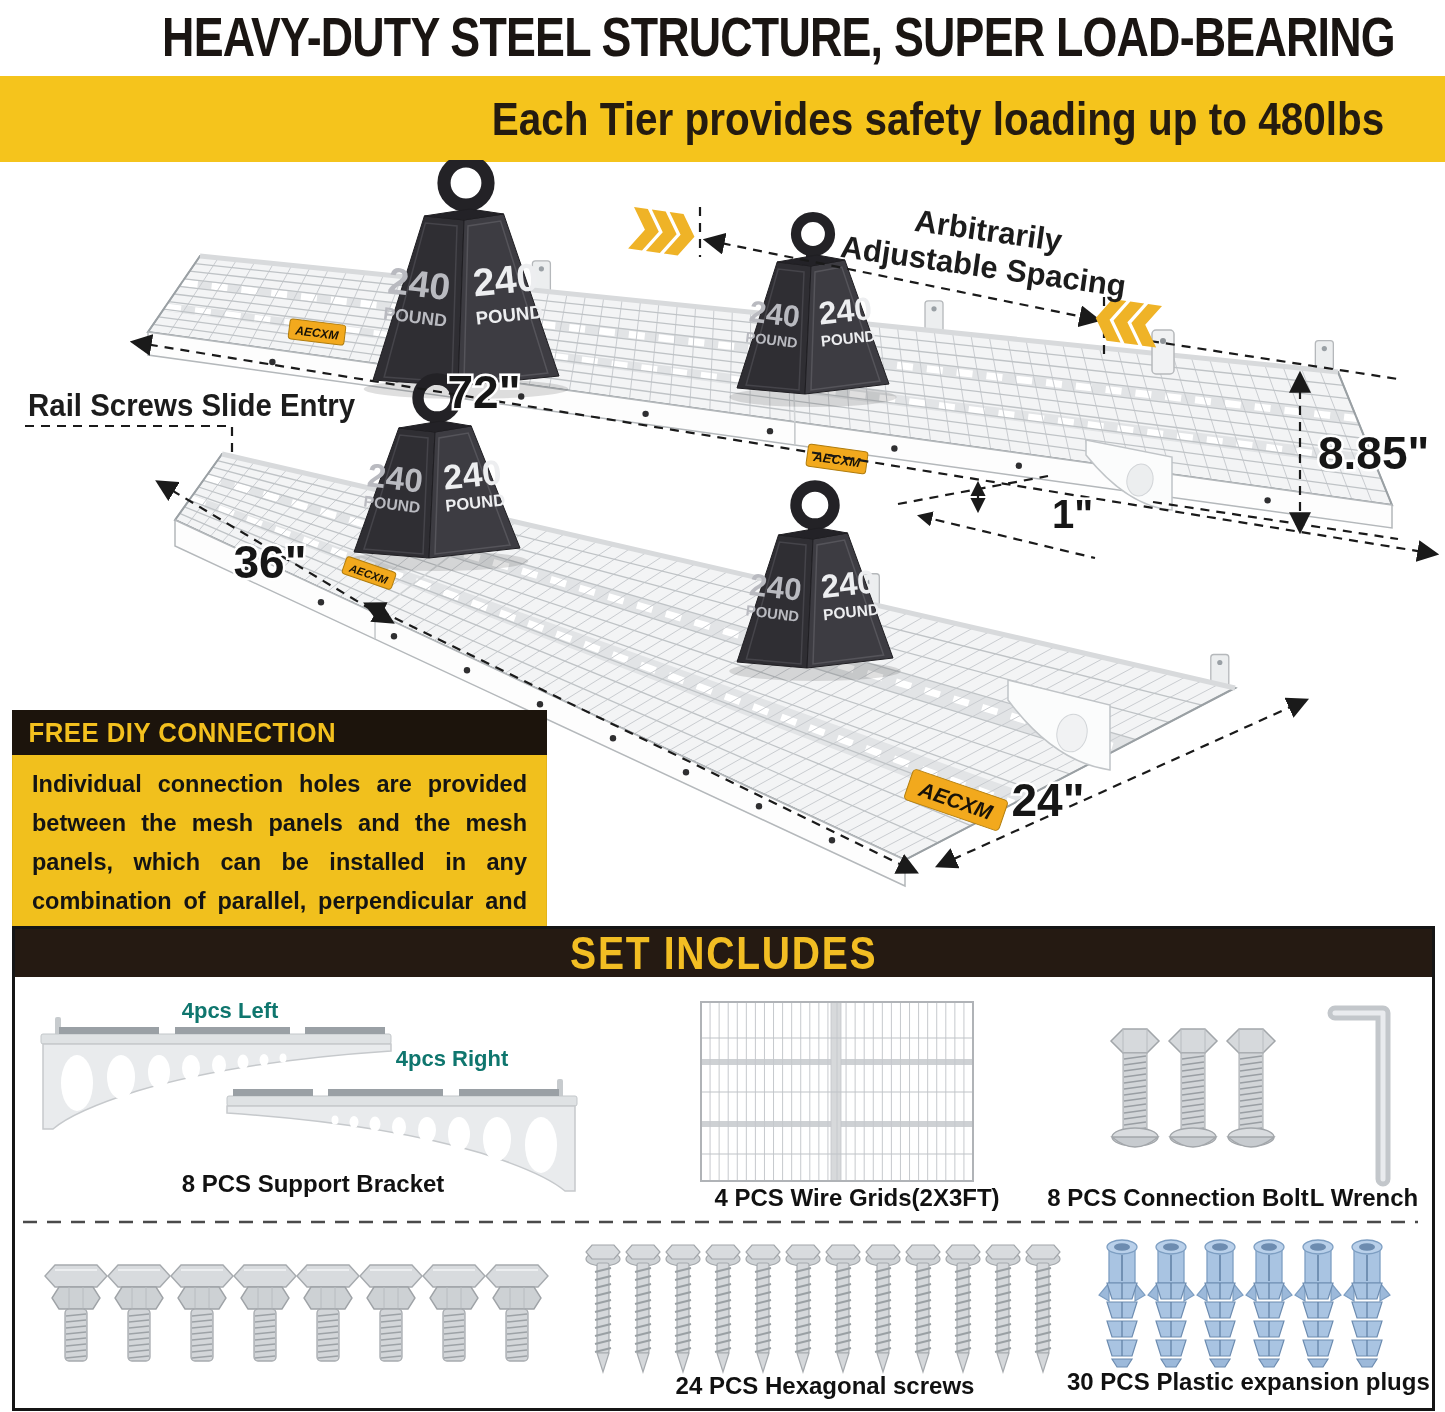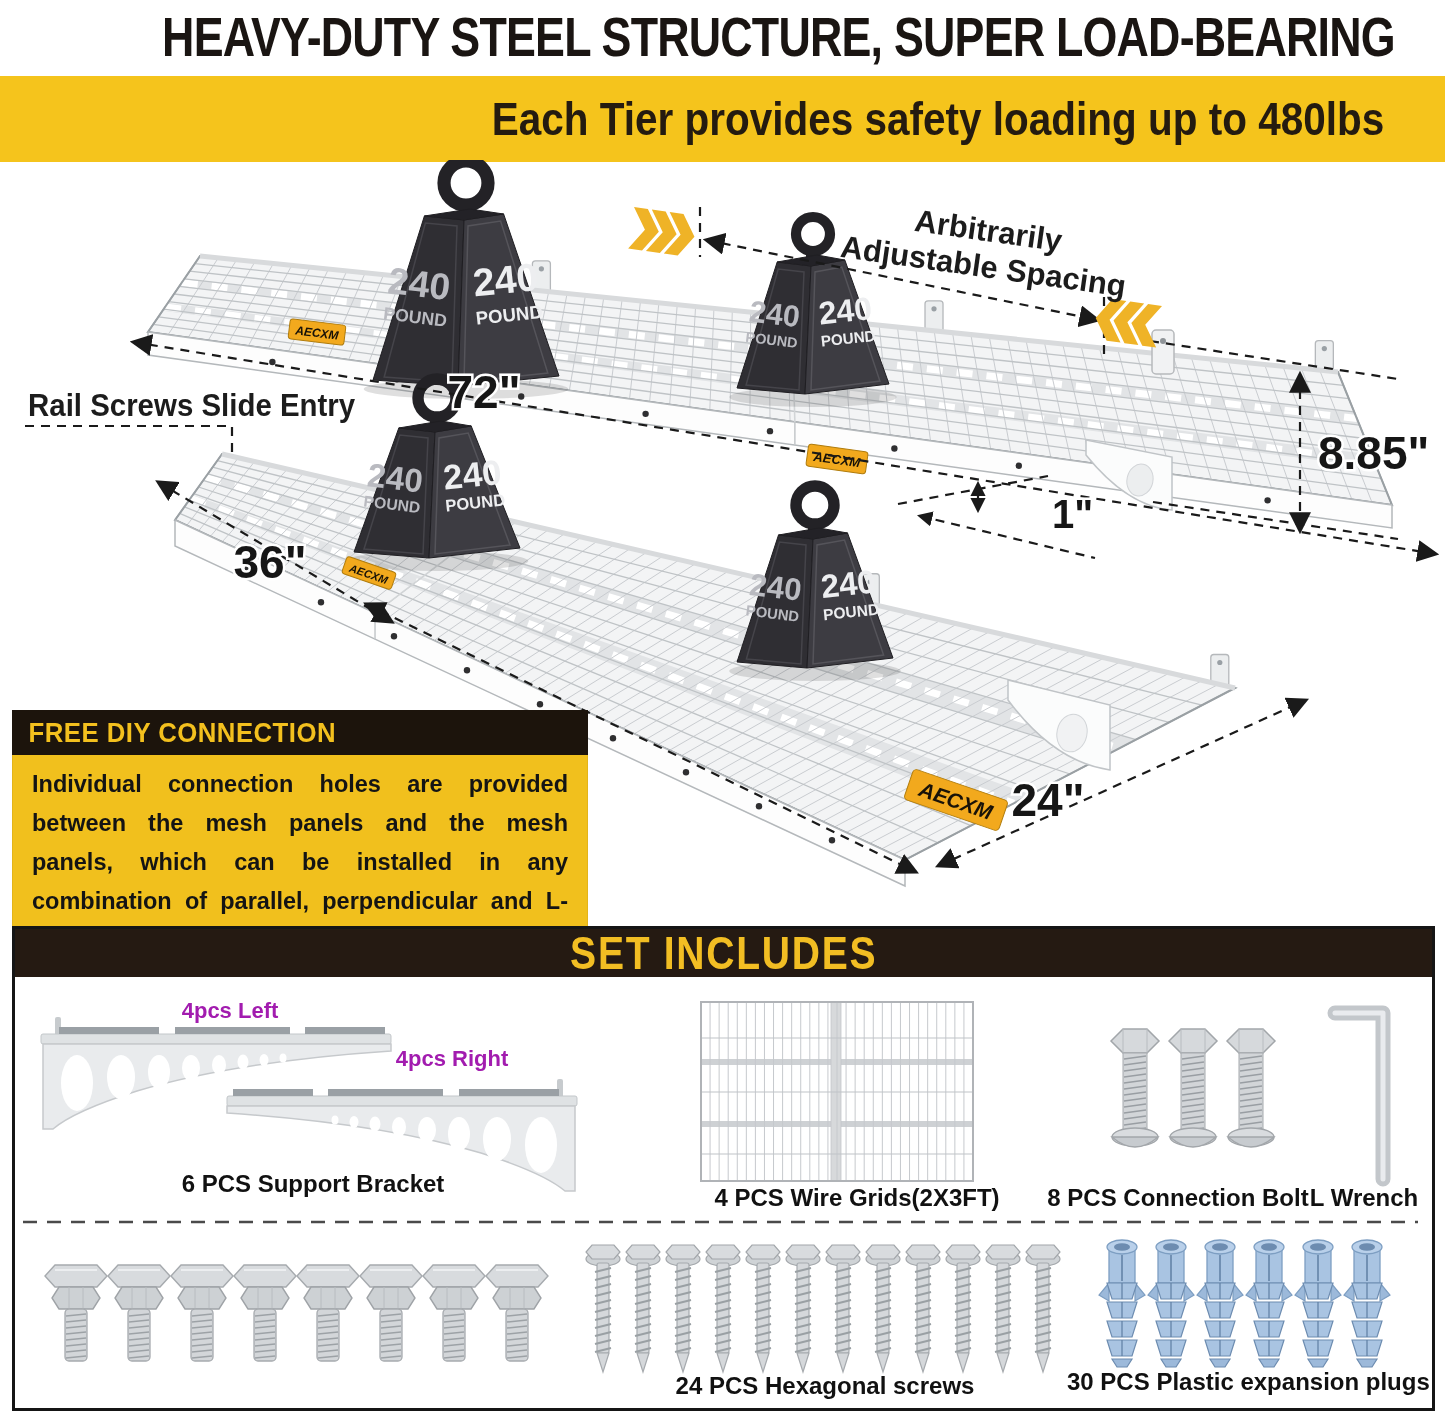--- a/index.html
+++ b/index.html
@@ -12,33 +12,33 @@
   .banner{left:0;top:76px;width:1445px;height:86px;background:#F5C41C;
           display:flex;align-items:center;justify-content:flex-end;}
   .banner span{display:inline-block;transform:scaleX(.88);transform-origin:center;
                font-weight:800;font-size:46px;color:#241b10;white-space:nowrap;}
   .diagram{left:0;top:160px;width:1445px;height:765px;}
   .dim{font-weight:bold;font-size:46px;fill:#161616;paint-order:stroke;stroke:#ffffff;stroke-width:5px;}
   .dims-small{font-size:40px;}
   .note{font-weight:bold;font-size:31px;fill:#1c1c1c;}
   .dash{fill:none;stroke:#1a1a1a;stroke-width:2.2;stroke-dasharray:9 7;}
   .solidln{fill:none;stroke:#1a1a1a;stroke-width:2.2;}
-  .diy{left:12px;top:710px;width:576px;background:#F1C01D;box-shadow:0 0 0 1px #e3b41a inset;}
+  .diy{left:12px;top:710px;width:535px;background:#F1C01D;box-shadow:0 0 0 1px #e3b41a inset;}
   .diy-head{height:45px;background:#1C140C;display:flex;align-items:center;}
   .diy-head span{display:inline-block;transform:scaleX(.92);transform-origin:left center;
                  color:#F3C01E;font-weight:800;font-size:28px;letter-spacing:.5px;padding-left:18px;white-space:nowrap;}
   .diy-body{padding:10px 20px 16px 20px;color:#141414;font-weight:bold;font-size:23.5px;
             line-height:39px;text-align:justify;word-spacing:2px;}
   .setbox{left:12px;top:926px;width:1417px;height:479px;border:3px solid #151515;background:#fff;}
   .set-head{position:absolute;left:0;top:0;width:100%;height:48px;background:#251A12;
             display:flex;align-items:center;justify-content:center;}
   .set-head span{display:inline-block;transform:scaleX(.85);transform-origin:center;
                  color:#F2BE23;font-weight:800;font-size:46px;letter-spacing:2px;white-space:nowrap;}
   .cap{font-weight:bold;font-size:24px;color:#111;text-align:center;white-space:nowrap;}
-  .lbl{font-weight:bold;font-size:22px;color:#a21caf;text-align:center;white-space:nowrap;}
+  .lbl{font-weight:bold;font-size:22px;color:#0f766e;text-align:center;white-space:nowrap;}
   .setsvg{position:absolute;left:0;top:0;width:1411px;height:473px;}
 </style>
 </head>
 <body>
 
 <div class="page">
 
   <div class="abs headline">
     <span>HEAVY-DUTY STEEL STRUCTURE, SUPER LOAD-BEARING</span>
   </div>
@@ -1002,19 +1002,19 @@
             <polygon points="2.0,101.0 32.0,101.0 27.0,117.0 7.0,117.0" fill="#a9c4e2" stroke="#6d8cb0" stroke-width="1.2"></polygon>
             <line x1="17" y1="101" x2="17" y2="117" stroke="#5f7fa3" stroke-width="1.2"></line>
             <polygon points="7,120 27,120 22,128 12,128" fill="#9cb9da" stroke="#6d8cb0" stroke-width="1.2"></polygon>
           </g>
         </g>
     </svg>
   </div>
 
   <div class="abs lbl" style="left:130px;top:998px;width:200px;">4pcs Left</div>
   <div class="abs lbl" style="left:352px;top:1046px;width:200px;">4pcs Right</div>
-  <div class="abs cap" style="left:163px;top:1170px;width:300px;">6 PCS Support Bracket</div>
+  <div class="abs cap" style="left:163px;top:1170px;width:300px;">8 PCS Support Bracket</div>
   <div class="abs cap" style="left:695px;top:1184px;width:300px;margin-left:12px;">4 PCS Wire Grids(2X3FT)</div>
   <div class="abs cap" style="left:1028px;top:1184px;width:300px;">8 PCS Connection Bolt</div>
   <div class="abs cap" style="left:1264px;top:1184px;width:200px;">L Wrench</div>
   <div class="abs cap" style="left:667px;top:1372px;width:300px;margin-left:8px;">24 PCS Hexagonal screws</div>
   <div class="abs cap" style="left:1067px;top:1368px;width:340px;">30 PCS Plastic expansion plugs</div>
 </div>
 
 </body></html>

